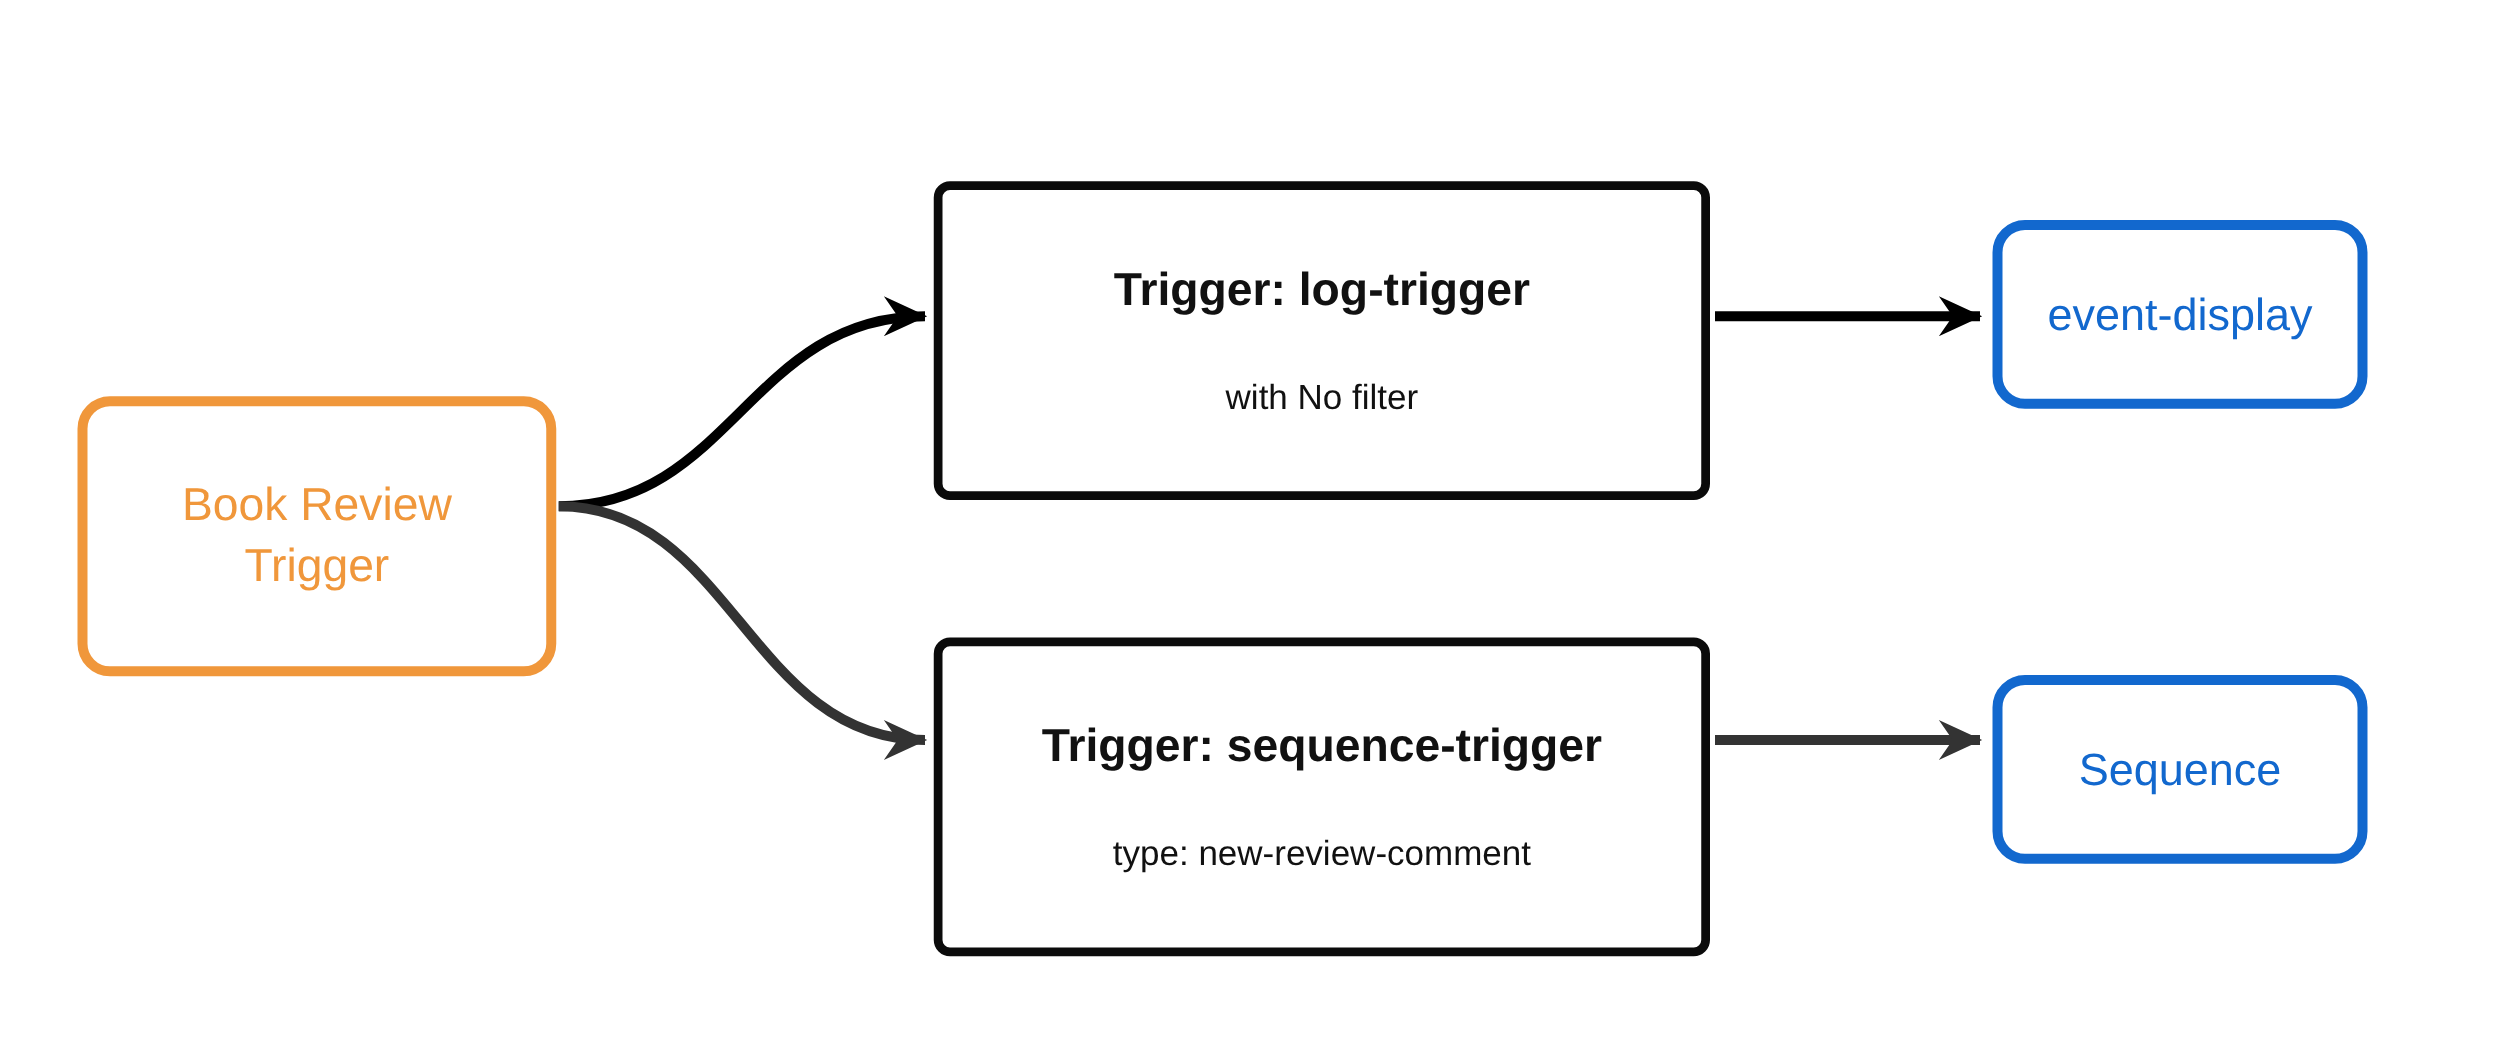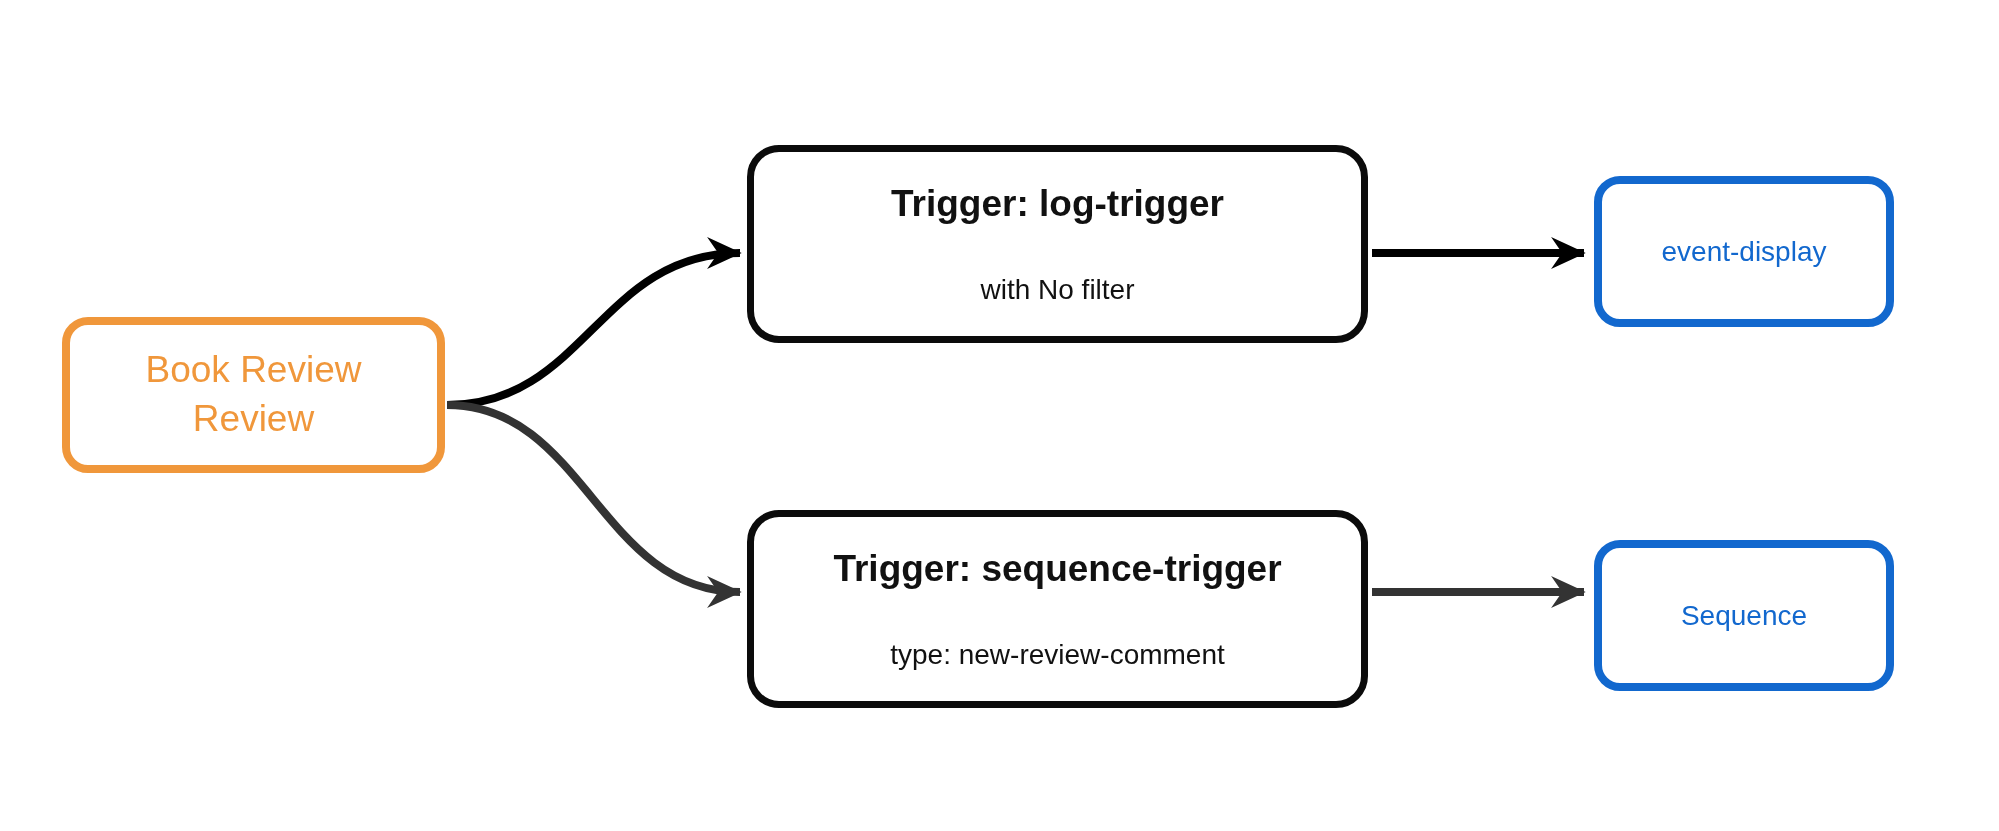--- a/index.html
+++ b/index.html
@@ -37,32 +37,32 @@
     box-sizing: border-box;
     background: #ffffff;
     display: flex;
     flex-direction: column;
     align-items: center;
     justify-content: center;
     text-align: center;
   }
   .node-broker {
     left: 62px; top: 317px;
-    width: 383px; height: 156px;
+    width: 383px; height: 224px;
     border: 8px solid var(--broker-accent, #F0973B);
     border-radius: 26px;
     color: var(--broker-accent, #F0973B);
     font-size: 37px;
     line-height: 1.32;
   }
   .node-trigger {
     left: 747px;
-    width: 621px; height: 198px;
+    width: 621px; height: 255px;
     border: 7px solid var(--node-border, #0b0b0b);
-    border-radius: 32px;
+    border-radius: 13px;
     color: var(--node-text, #111111);
     gap: 44px;
   }
   .node-trigger-1 { top: 145px; }
   .node-trigger-2 { top: 510px; }
   .trigger-title {
     font-size: 37px;
     font-weight: 700;
     line-height: 1.3;
   }
@@ -70,21 +70,21 @@
     font-size: 28px;
     font-weight: 400;
     line-height: 1.3;
   }
   .node-sink {
     left: 1594px;
     width: 300px; height: 151px;
     border: 8px solid var(--sink-accent, #1268CE);
     border-radius: 26px;
     color: var(--sink-accent, #1268CE);
-    font-size: 28px;
+    font-size: 36px;
   }
   .node-sink-1 { top: 176px; }
   .node-sink-2 { top: 540px; }
   .label-line { display: block; }
 </style>
 </head>
 <body>
 
 <div class="canvas">
 
@@ -99,21 +99,21 @@
     </defs>
     <path class="edge edge-dark" marker-end="url(#arrow-dark)" d="M 447 405 C 585 405 600 253 740 253"></path>
     <path class="edge edge-gray" marker-end="url(#arrow-gray)" d="M 447 405 C 585 405 600 592 740 592"></path>
     <path class="edge edge-dark" marker-end="url(#arrow-dark)" d="M 1372 253 L 1584 253"></path>
     <path class="edge edge-gray" marker-end="url(#arrow-gray)" d="M 1372 592 L 1584 592"></path>
   </svg>
 
   <div class="node node-broker">
     <div>
       <span class="label-line">Book Review</span>
-      <span class="label-line">Review</span>
+      <span class="label-line">Trigger</span>
     </div>
   </div>
 
   <div class="node node-trigger node-trigger-1">
     <div class="trigger-title">Trigger: log-trigger</div>
     <div class="trigger-subtitle">with No filter</div>
   </div>
 
   <div class="node node-trigger node-trigger-2">
     <div class="trigger-title">Trigger: sequence-trigger</div>

